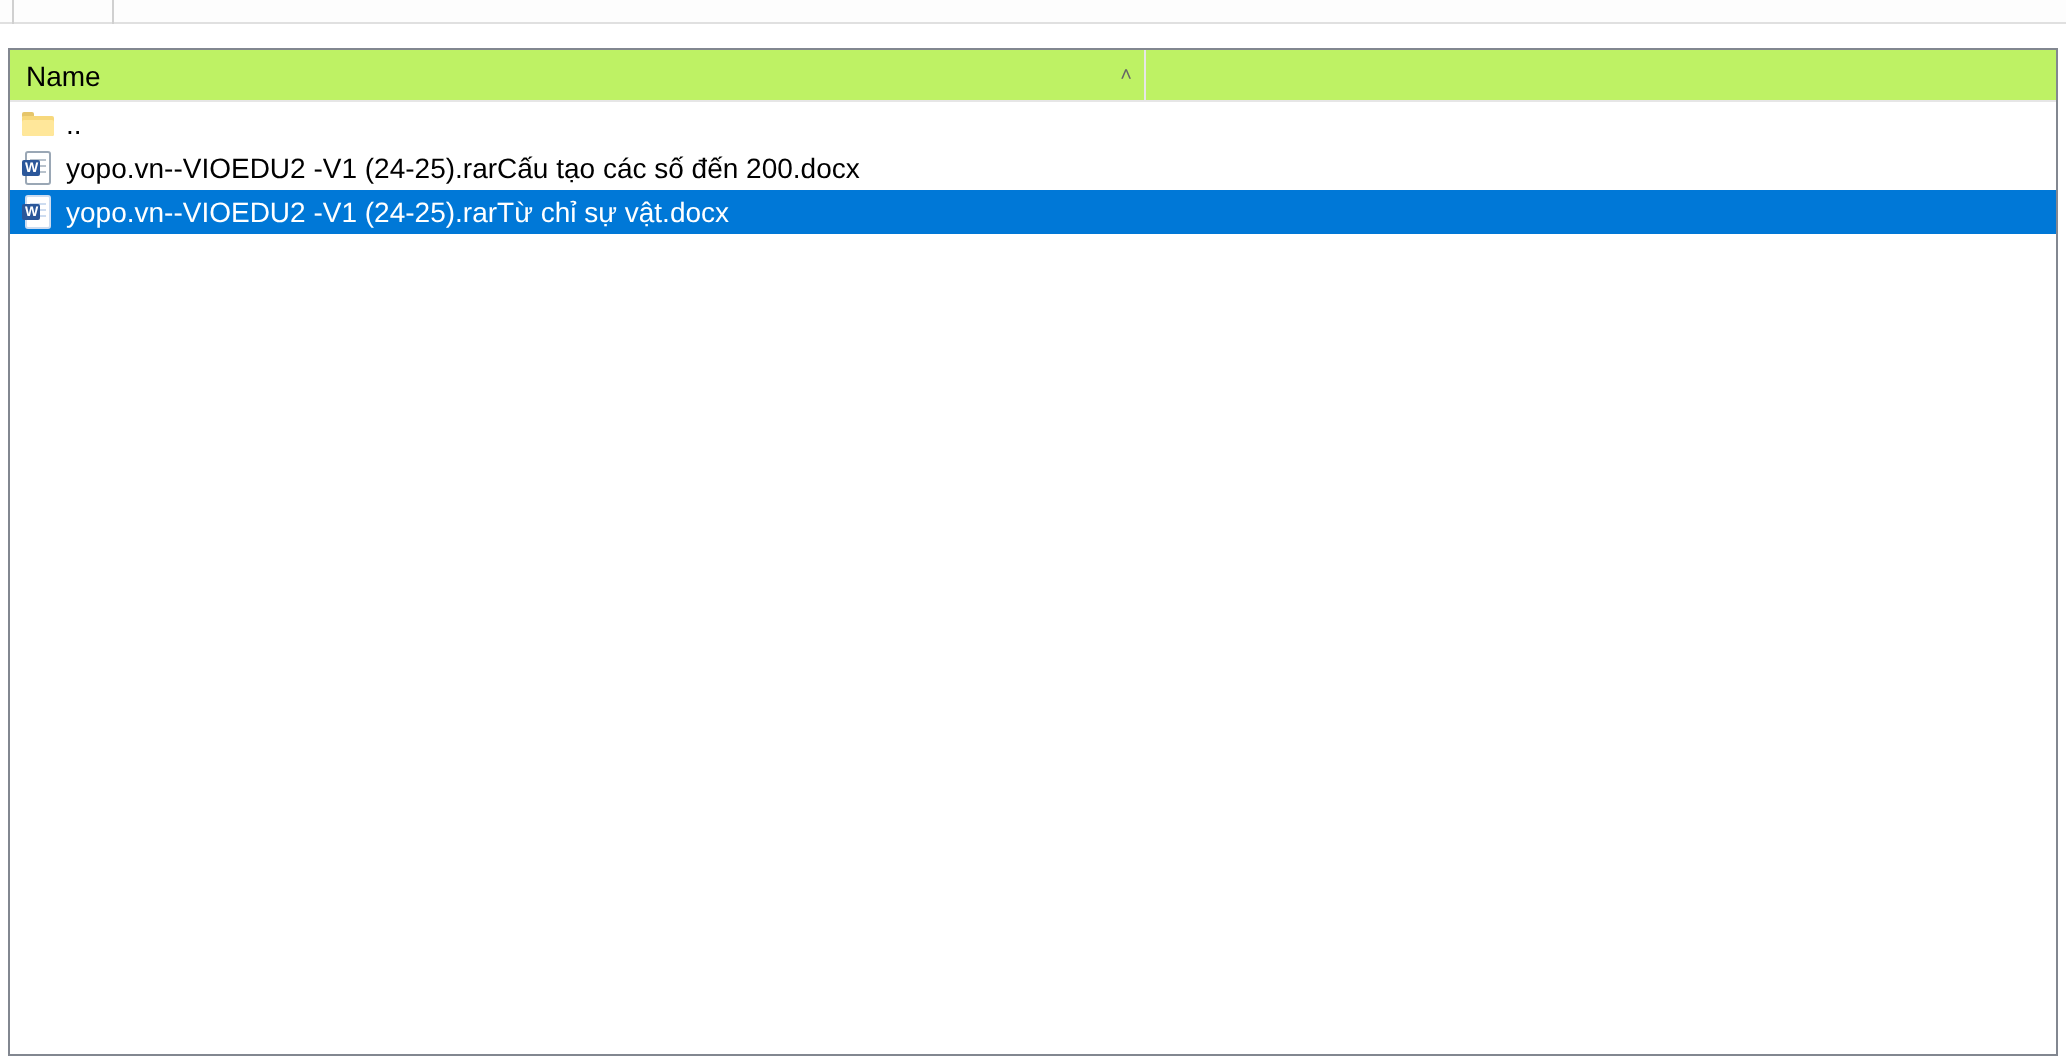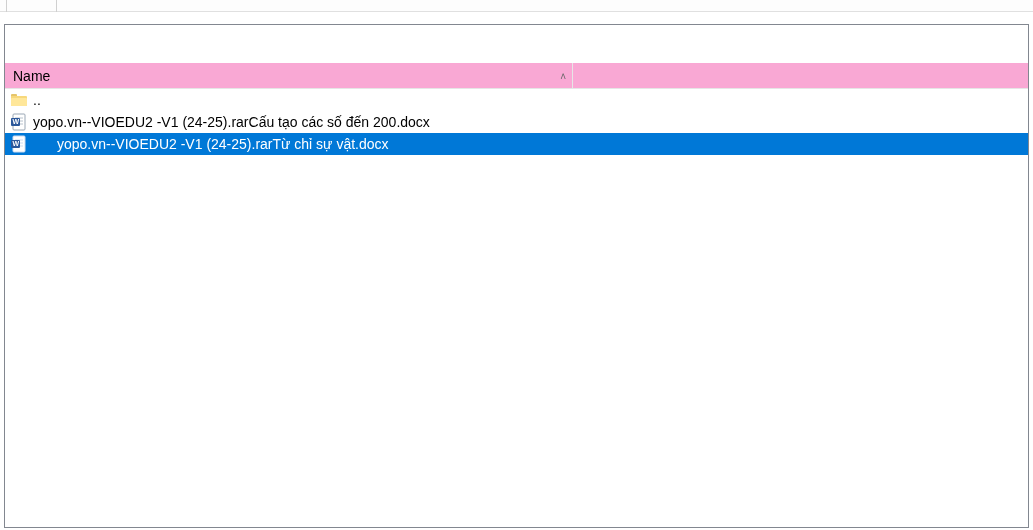--- a/index.html
+++ b/index.html
@@ -45,23 +45,22 @@
       border: 1px solid #828790;
       background: #ffffff;
       margin: 0 4px 0 4px;
       height: 504px;
       overflow: hidden;
     }
     .header-row {
       display: flex;
       height: 26px;
       border-bottom: 1px solid #e6e6e6;
-      background: #f9a8d4;
+      background: #bef264;
       user-select: none;
-      margin-top: 38px;
     }
     .header-cell {
       display: flex;
       align-items: center;
       padding: 0 8px;
       border-right: 1px solid #e6e6e6;
       font-size: 14px;
       color: #000000;
       position: relative;
     }
@@ -103,21 +102,20 @@
     .file-row .fname {
       white-space: nowrap;
       overflow: hidden;
       color: #000000;
     }
     .file-row.selected {
       background: #0078d7;
     }
     .file-row.selected .fname {
       color: #ffffff;
-      margin-left: 24px;
     }
     
     .folder-svg rect.tab { fill: #e6c56a; }
     .folder-svg rect.body { fill: #f7d87c; }
     .folder-svg rect.front { fill: #ffe79a; }
     
     .docx-svg .page { fill: #ffffff; stroke: #9aa7b5; stroke-width: 1; }
     .docx-svg .line { stroke: #b8c2cc; stroke-width: 1; }
     .docx-svg .badge { fill: #2b579a; }
     .docx-svg .w { fill: #ffffff; font: bold 7px Arial; }

